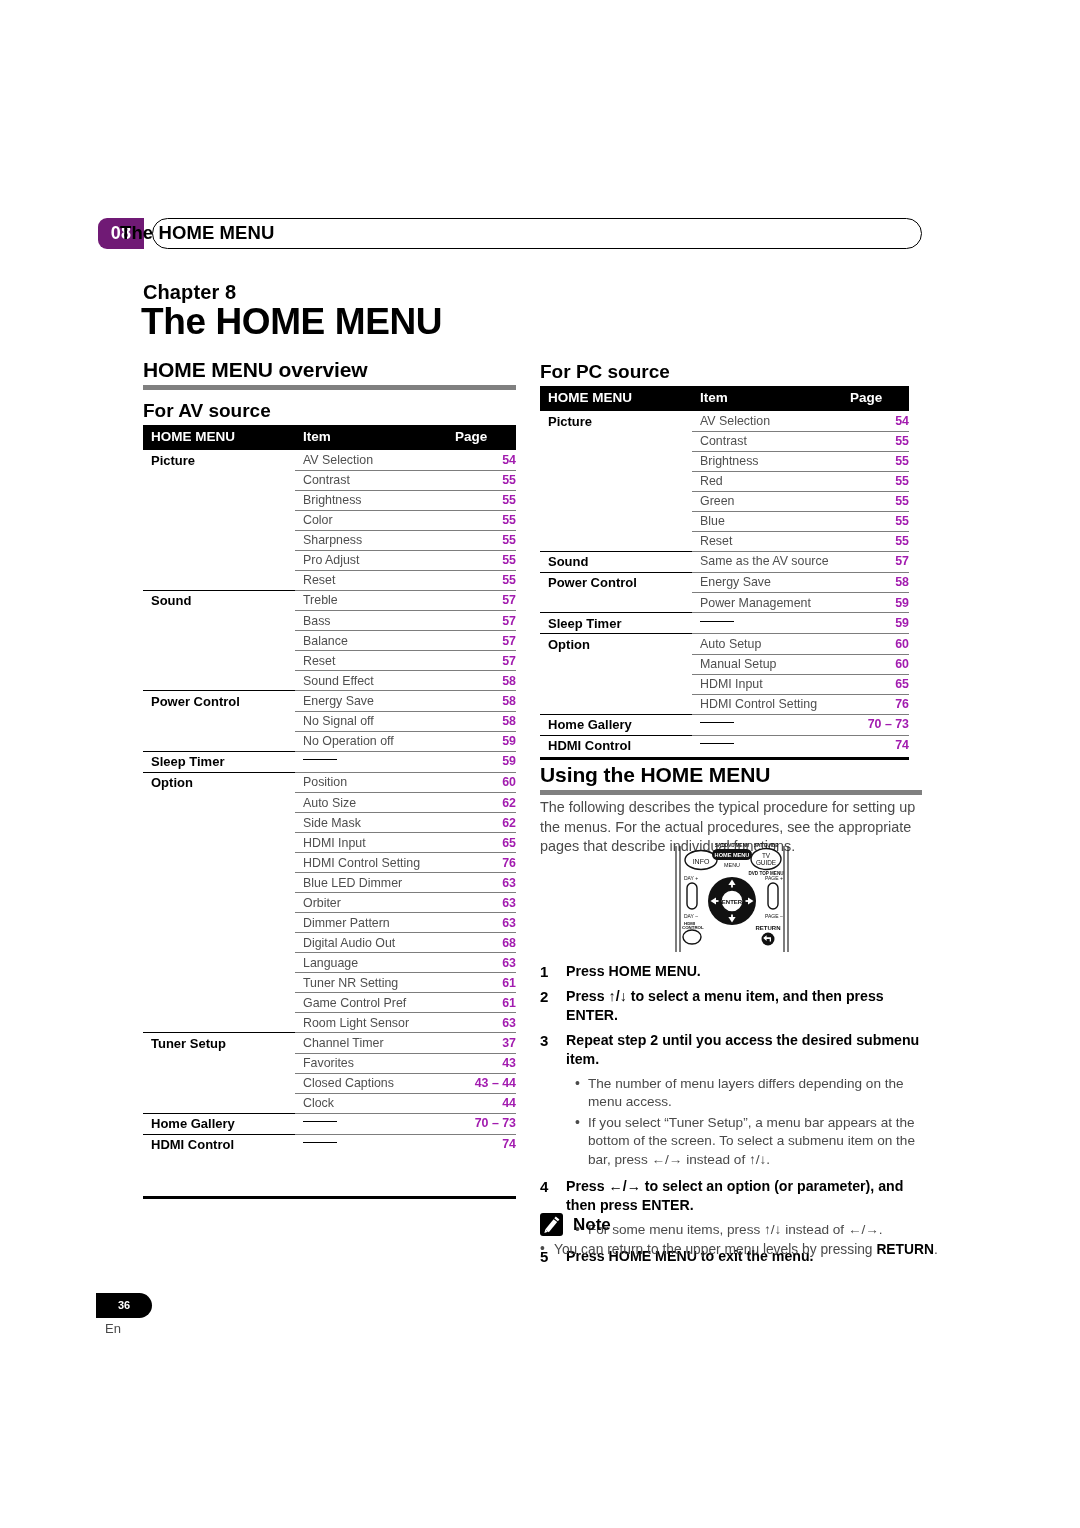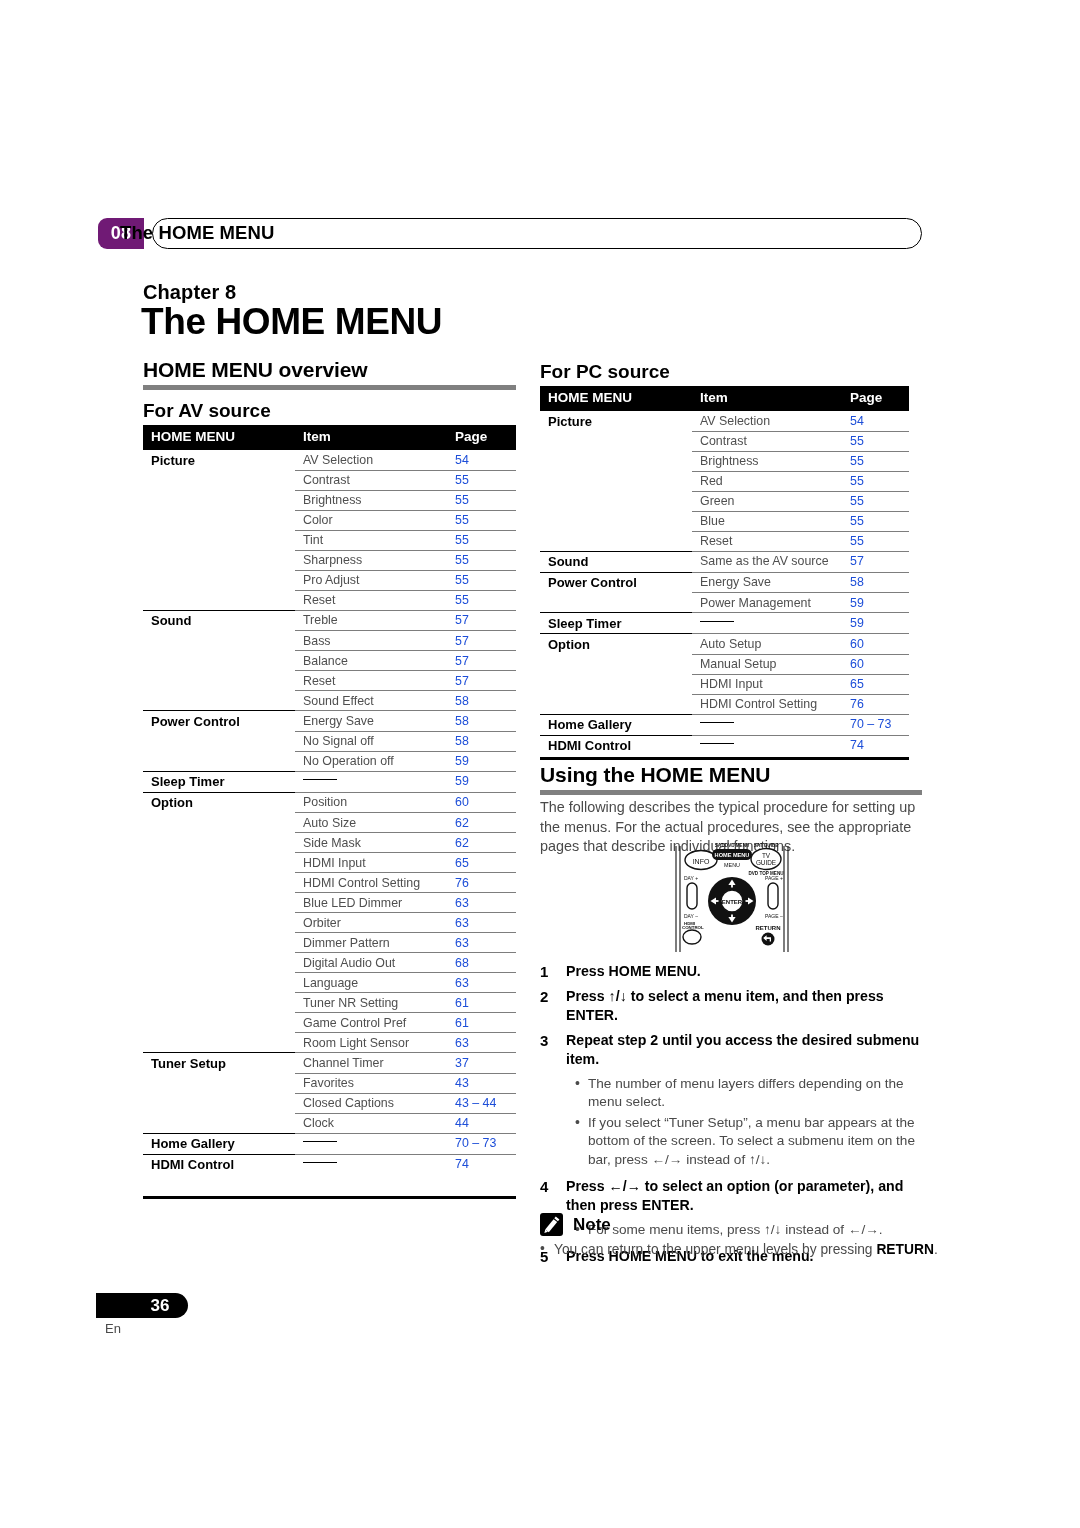--- a/index.html
+++ b/index.html
@@ -119,23 +119,24 @@
   }
   .tbl td.menu {
     color: #000;
     font-weight: bold;
     font-size: 13px;
     border-bottom: none;
     padding-left: 8px;
   }
   .tbl td.menu.grp-top { border-top: 1.2px solid #000; }
   .tbl td.page {
-    text-align: left;
+    text-align: right;
     padding-left: 0;
-    color: #1d4ed8;
+    color: #a21caf;
+    font-weight: bold;
   }
   .tbl tr.grp-start td.item,
   .tbl tr.grp-start td.page { border-top: 1.2px solid #000; }
   .tbl tr.last td { border-bottom: none; }
   .tbl .dash {
     display: inline-block;
     width: 34px;
     border-top: 1.6px solid #000;
     height: 0;
     position: relative;
@@ -238,24 +239,23 @@
   .pg-badge {
     position: absolute;
     left: 96px;
     top: 1293px;
     width: 56px;
     height: 25px;
     background: #000;
     color: #fff;
     border-radius: 0 13px 13px 0;
     font-weight: bold;
-    font-size: 17px;
+    font-size: 11px;
     line-height: 25px;
     text-align: center;
-    padding-left: 36px;
   }
   .pg-lang {
     position: absolute;
     left: 105px;
     top: 1321px;
     font-size: 13px;
     color: #4a4a4a;
   }
 
   
@@ -313,25 +313,20 @@
         <td class="item">Brightness</td>
         <td class="page">55</td>
       </tr>
       <tr>
         <td class="menu" style="border-top: none;"></td>
         <td class="item">Color</td>
         <td class="page">55</td>
       </tr>
       <tr>
         <td class="menu" style="border-top: none;"></td>
-        <td class="item">Tint</td>
-        <td class="page">55</td>
-      </tr>
-      <tr>
-        <td class="menu" style="border-top: none;"></td>
         <td class="item">Sharpness</td>
         <td class="page">55</td>
       </tr>
       <tr>
         <td class="menu" style="border-top: none;"></td>
         <td class="item">Pro Adjust</td>
         <td class="page">55</td>
       </tr>
       <tr>
         <td class="menu" style="border-top: none;"></td>
@@ -646,21 +641,21 @@
     <circle cx="100" cy="101" r="6.5" fill="#111"></circle>
     <path d="M103 99.3 h-4.4 v-2.1 l-3.4 2.9 3.4 2.9 v-2.1 h3.1 v2.6 h1.3 z" fill="#fff"></path>
   </svg>
 </div>
 
 <div class="steps" id="steps" style="left:540px; top:962px;">
     <div class="step"><span class="num">1</span><span>Press HOME MENU.</span></div>
     <div class="step"><span class="num">2</span><span>Press ↑/↓ to select a menu item, and then press ENTER.</span></div>
     <div class="step"><span class="num">3</span><span>Repeat step 2 until you access the desired submenu item.</span></div>
     <ul class="bullets">
-      <li>The number of menu layers differs depending on the menu select.</li>
+      <li>The number of menu layers differs depending on the menu access.</li>
       <li>If you select “Tuner Setup”, a menu bar appears at the bottom of the screen. To select a submenu item on the bar, press ←/→ instead of ↑/↓.</li>
     </ul>
     <div class="step"><span class="num">4</span><span>Press ←/→ to select an option (or parameter), and then press ENTER.</span></div>
     <ul class="bullets">
       <li>For some menu items, press ↑/↓ instead of ←/→.</li>
     </ul>
     <div class="step"><span class="num">5</span><span>Press HOME MENU to exit the menu.</span></div>
   </div>
 
 <div class="note-wrap" style="left:540px; top:1213px;">

